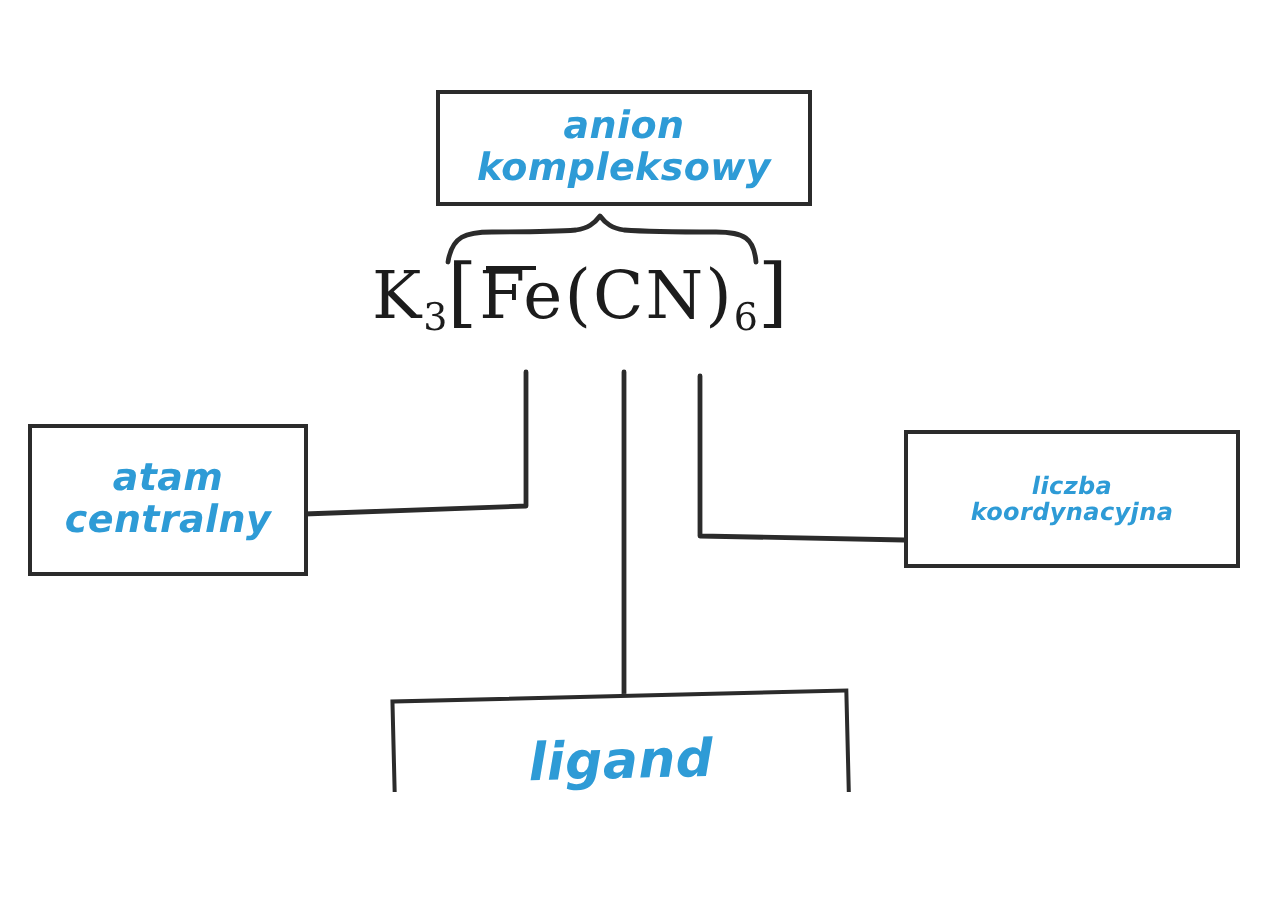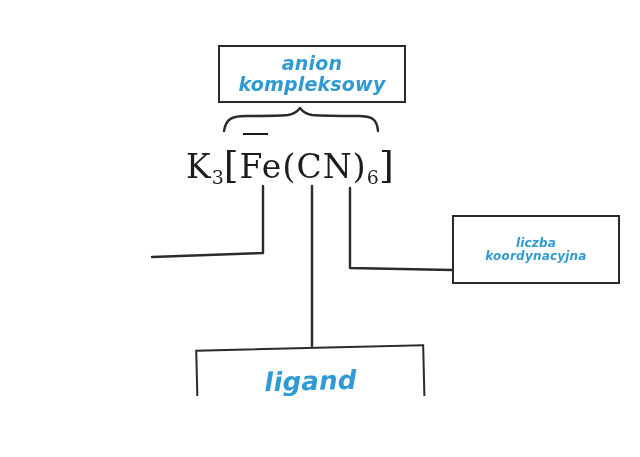--- a/index.html
+++ b/index.html
@@ -49,21 +49,21 @@
   #box-liczba .label-text { font-size: 12px; }
 
   #box-ligand     { left: 196px; top: 347px; width: 229px; height: 68px;
                     transform: rotate(-1.4deg); }
   #box-ligand .label-text { font-size: 26px; }
 
   
   #formula {
     position: absolute;
     left: 186px;
-    top: 143px;
+    top: 124px;
     z-index: 4;
     color: #1c1c1c;
     font-family: "DejaVu Serif", serif;
     font-size: 33px;
     letter-spacing: 1px;
     white-space: nowrap;
     user-select: none;
   }
   #formula .sub {
     font-size: 19px;
@@ -112,20 +112,24 @@
     <path d="M312,186 L312,350" fill="none" stroke="#2b2b2b" stroke-width="2.4" stroke-linecap="round" stroke-linejoin="round"></path>
 
     <path d="M350,188 L350,268 L452,270" fill="none" stroke="#2b2b2b" stroke-width="2.4" stroke-linecap="round" stroke-linejoin="round"></path>
   </svg>
 
   <div class="label-box" id="box-anion">
     <span class="label-text">anion
 kompleksowy</span>
   </div>
 
+  <div class="label-box" id="box-atom">
+    <span class="label-text">atam
+centralny</span>
+  </div>
 
   <div class="label-box" id="box-liczba">
     <span class="label-text">liczba
 koordynacyjna</span>
   </div>
 
   <div class="label-box" id="box-ligand">
     <span class="label-text">ligand</span>
   </div>
 

